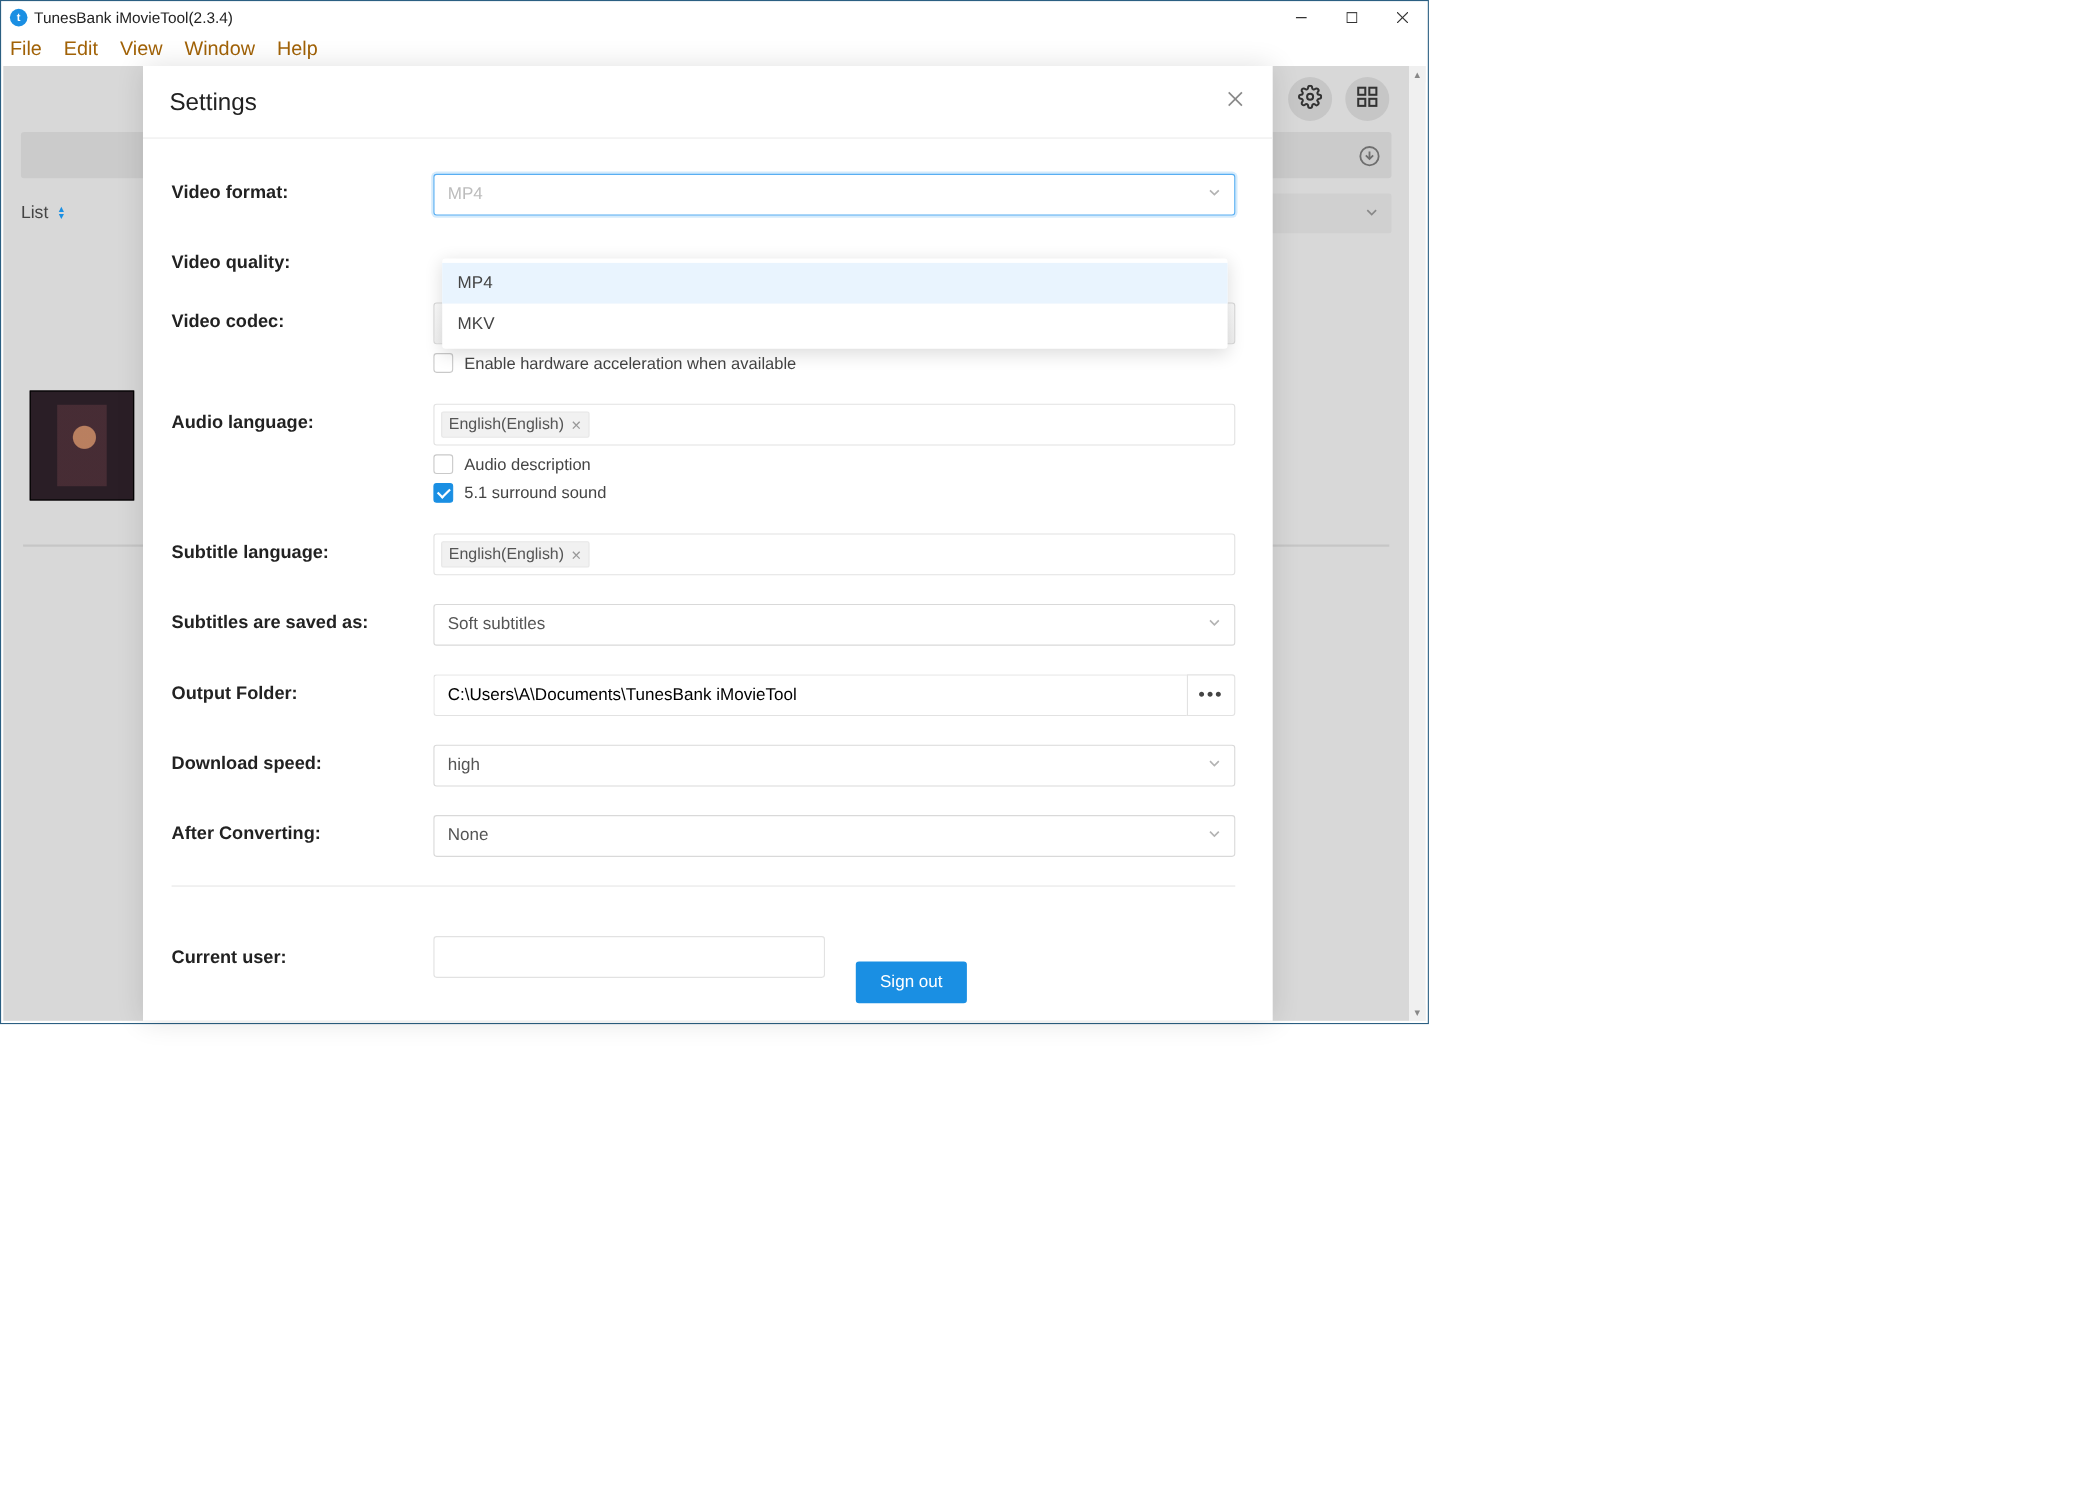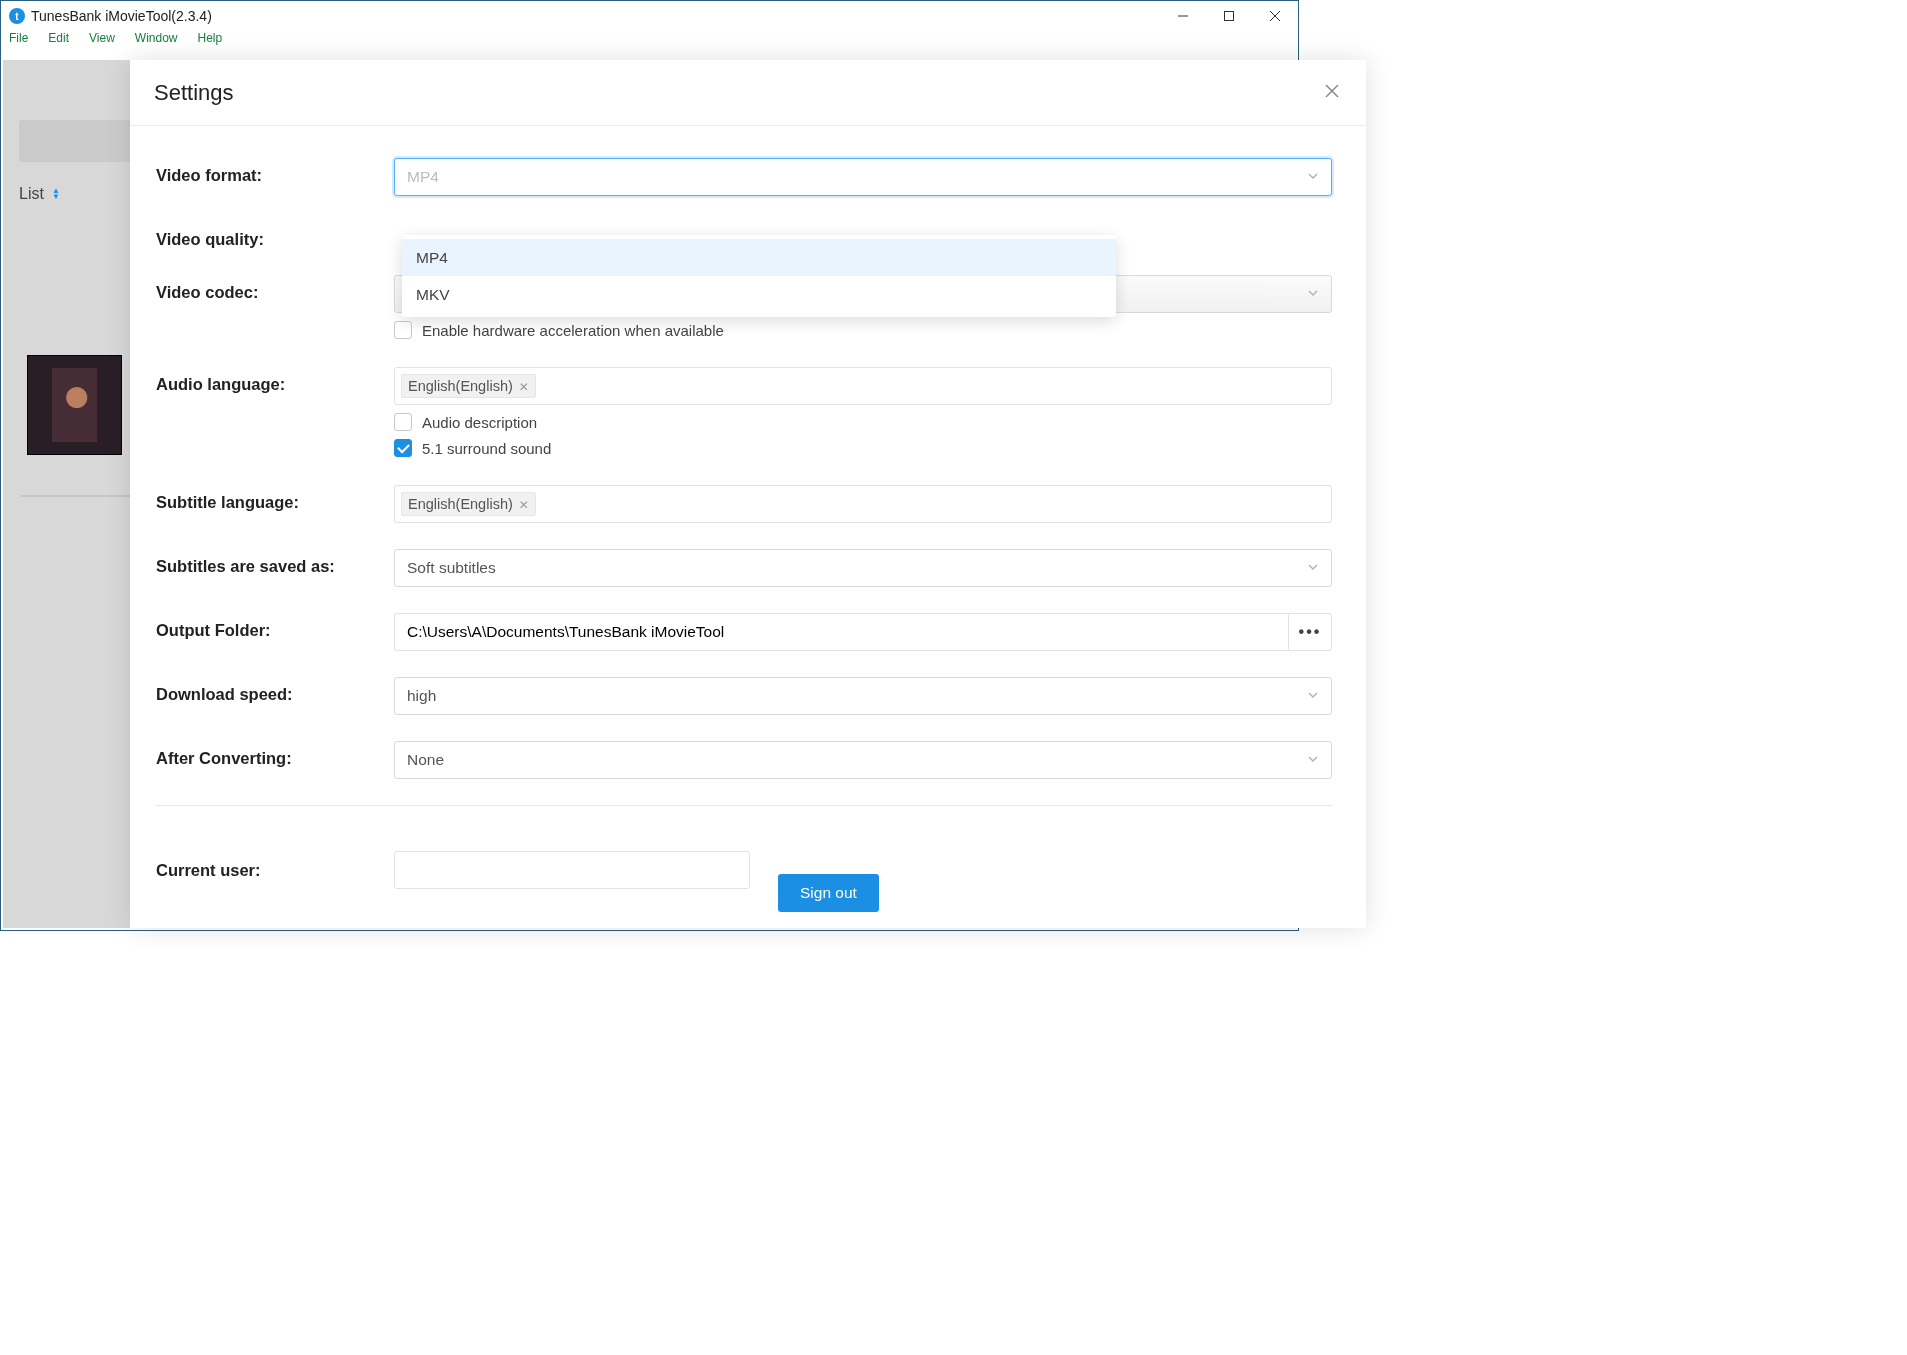--- a/index.html
+++ b/index.html
@@ -9,21 +9,21 @@
   .frame { position: absolute; left: 0; top: 0; width: 1299px; height: 931px; border: 1px solid #2b5f82; }
 
   
   .titlebar { height: 30px; display: flex; align-items: center; padding-left: 8px; font-size: 14px; color: #222; }
   .titlebar .app-icon { width: 16px; height: 16px; border-radius: 50%; background: #1a8fe3; display: inline-flex; align-items: center; justify-content: center; color: #fff; font-size: 10px; font-weight: bold; margin-right: 6px; }
   .winctrls { position: absolute; right: 0; top: 0; display: flex; }
   .winbtn { width: 46px; height: 30px; display: flex; align-items: center; justify-content: center; color: #333; }
   .winbtn svg { width: 10px; height: 10px; }
 
   
-  .menubar { height: 28px; display: flex; padding-left: 8px; gap: 20px; font-size: 12px; color: #15803d; border-bottom: 1px solid rgba(0,0,0,0); }
+  .menubar { height: 28px; display: flex; align-items: center; padding-left: 8px; gap: 20px; font-size: 18px; color: #a16207; border-bottom: 1px solid rgba(0,0,0,0); }
   .menubar span { cursor: default; }
 
   
   .appbody { position: absolute; left: 2px; top: 59px; right: 17px; bottom: 2px; background: #d8d8d8; }
   .app-toolbar { height: 60px; display: flex; align-items: center; justify-content: flex-end; padding-right: 18px; gap: 12px; }
   .tool-circle { width: 40px; height: 40px; border-radius: 50%; background: #c6c6c6; display: flex; align-items: center; justify-content: center; color: #333; }
   .tool-circle svg { width: 22px; height: 22px; }
 
   .infobar { height: 42px; background: #cbcbcb; margin: 0 16px 0 16px; border-radius: 3px; position: relative; }
   .download-ic { position: absolute; right: 10px; top: 12px; color: #6f6f6f; }
@@ -40,21 +40,21 @@
   .thumb::after { content: ""; position: absolute; inset: 12px 24px; background: radial-gradient(circle at 55% 40%, #c98a66 0 10px, #4a2e36 11px 100%); opacity: .9; }
   .divider-below { position: absolute; left: 18px; top: 435px; right: 18px; height: 2px; background: #c6c6c6; }
 
   
   .vscroll { position: absolute; right: 2px; top: 59px; width: 15px; bottom: 2px; background: #f0f0f0; }
   .vscroll .arrow { width: 15px; height: 15px; background: #f0f0f0; display: flex; align-items: center; justify-content: center; color: #888; font-size: 10px; }
   .vscroll .arrow.up { position: absolute; top: 0; }
   .vscroll .arrow.down { position: absolute; bottom: 0; }
 
   
-  .modal { position: absolute; left: 129px; top: 59px; width: 1236px; bottom: 2px; background: #fff; box-shadow: 0 0 24px rgba(0,0,0,.12); }
+  .modal { position: absolute; left: 129px; top: 59px; width: 1027px; bottom: 2px; background: #fff; box-shadow: 0 0 24px rgba(0,0,0,.12); }
   .modal-head { height: 66px; display: flex; align-items: center; justify-content: space-between; padding: 0 26px 0 24px; border-bottom: 1px solid #ececec; }
   .modal-title { font-size: 22px; color: #222; }
   .modal-close { color: #888; }
   .modal-close svg { width: 16px; height: 16px; }
 
   .form { padding: 32px 34px 0 26px; }
   .row { display: flex; align-items: flex-start; margin-bottom: 26px; }
   .row .label { width: 238px; font-weight: 600; font-size: 16.5px; color: #222; padding-top: 8px; }
   .row .control { flex: 1; }
 

